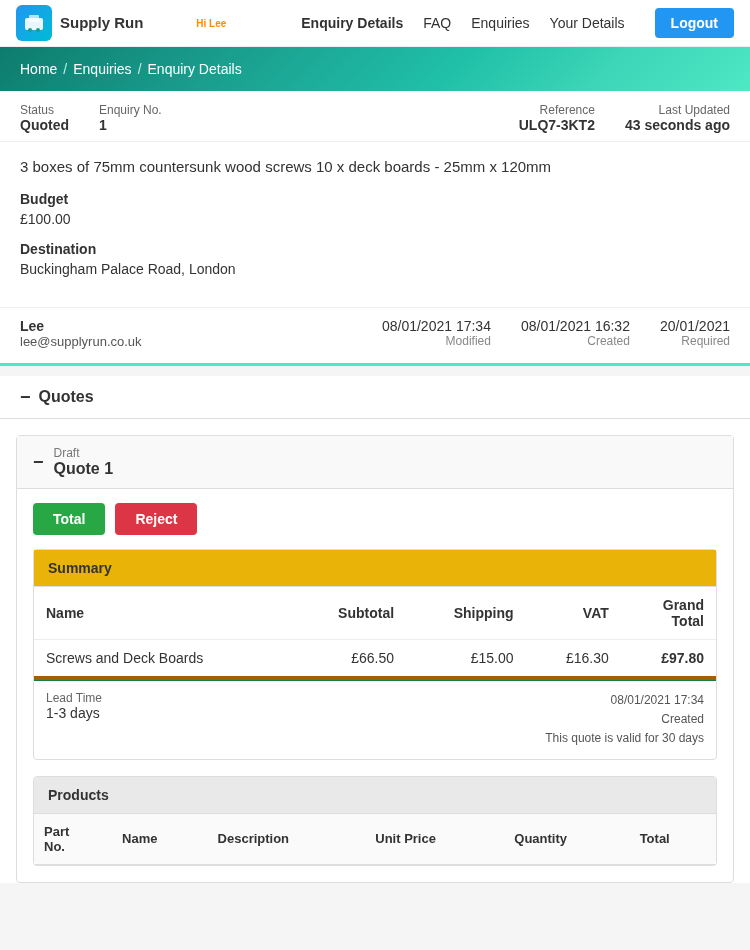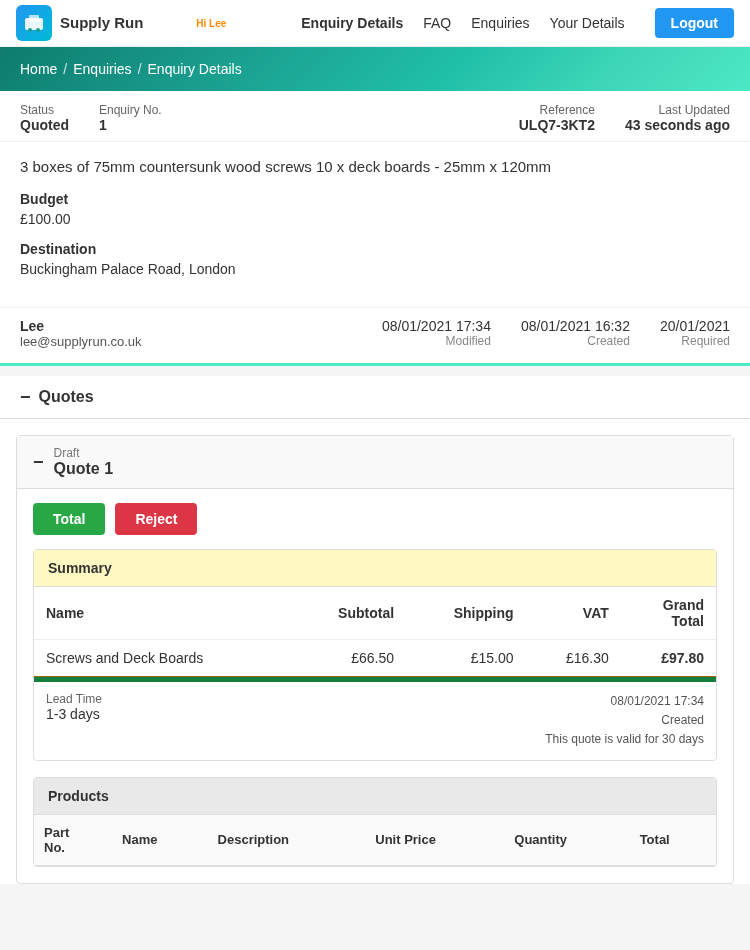--- a/index.html
+++ b/index.html
@@ -238,21 +238,21 @@
       font-weight: bold;
     }
 
     
     .summary-section {
       margin: 0 16px 16px;
       border: 1px solid #ddd;
       border-radius: 4px;
     }
     .summary-header {
-      background: #fef9c3;
+      background: #eab308;
       padding: 10px 14px;
       font-weight: bold;
       font-size: 14px;
       border-bottom: 1px solid #ddd;
     }
     .summary-table {
       width: 100%;
       border-collapse: collapse;
     }
     .summary-table th {
@@ -260,29 +260,29 @@
       padding: 10px 12px;
       font-size: 14px;
       font-weight: bold;
       border-bottom: 1px solid #eee;
     }
     .summary-table th:first-child { text-align: left; }
     .summary-table td {
       padding: 10px 12px;
       font-size: 14px;
       text-align: right;
-      border-bottom: 1px solid #a16207;
+      border-bottom: 4px solid #a16207;
     }
     .summary-table td:first-child { text-align: left; }
     .grand-total { font-weight: bold; }
     .summary-footer {
       display: flex;
       padding: 10px 12px;
       align-items: flex-start;
-      border-top: 5px solid #15803d;
+      border-top: 1px solid #15803d;
     }
     .lead-time { flex: 1; }
     .lead-time .lt-label { font-size: 12px; color: #666; }
     .lead-time .lt-value { font-size: 14px; }
     .summary-meta { text-align: right; font-size: 12px; color: #555; line-height: 1.6; }
 
     
     .products-section {
       margin: 0 16px 16px;
       border: 1px solid #ddd;

